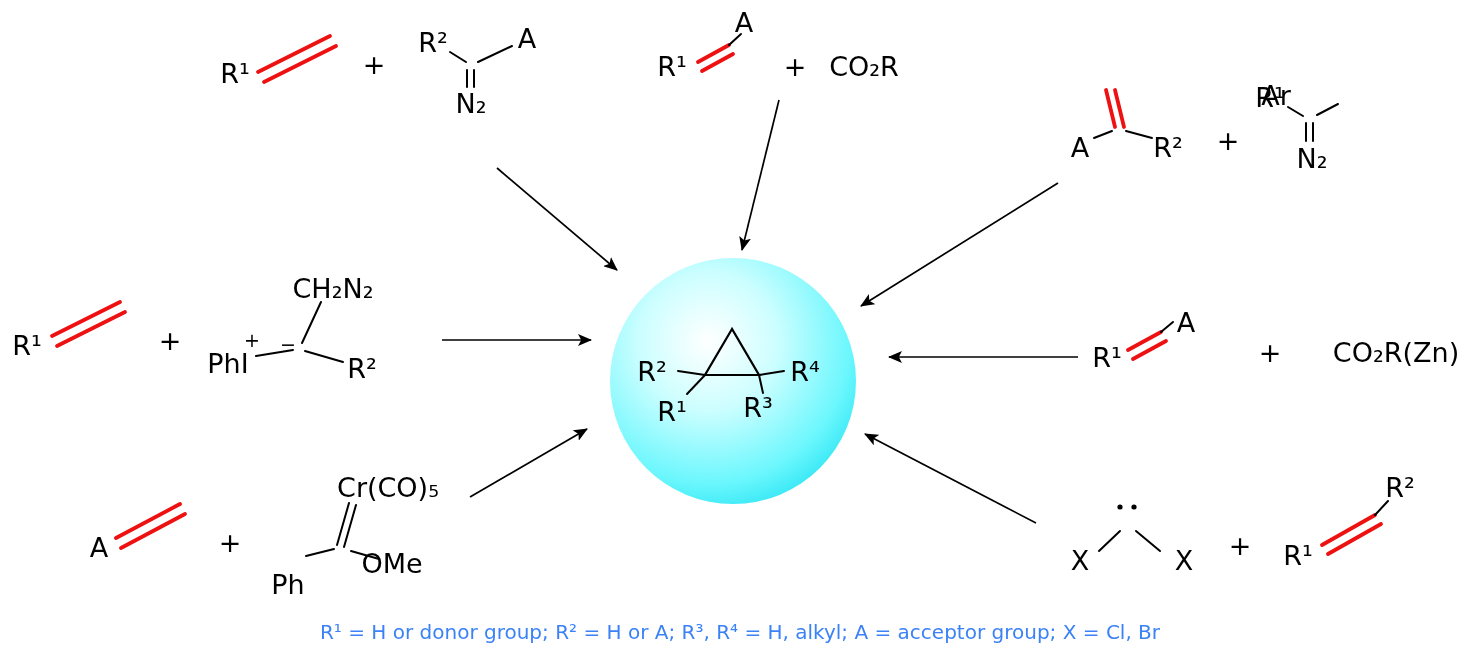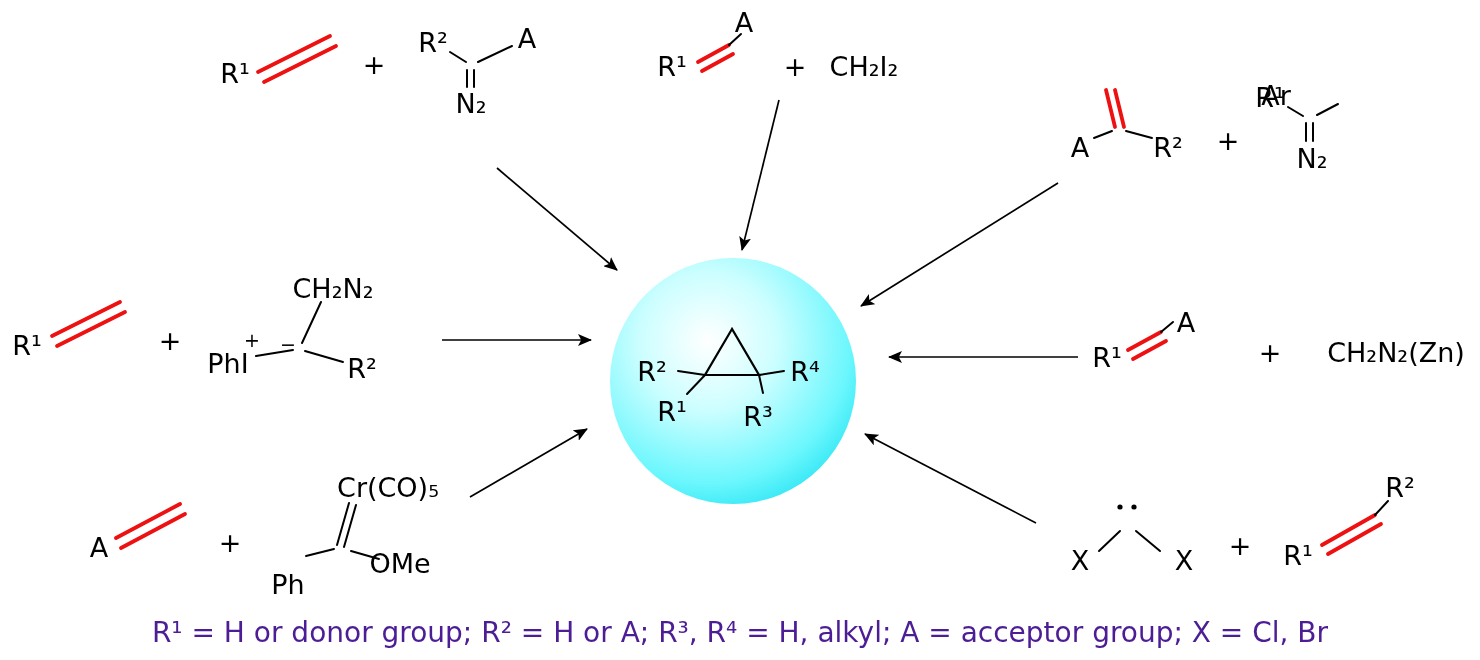--- a/index.html
+++ b/index.html
@@ -7,21 +7,21 @@
     position:relative;width:1480px;height:660px;background:#ffffff;
     font-family:"DejaVu Sans","Liberation Sans",sans-serif;color:#000;overflow:hidden;
   }
   .lbl{
     position:absolute;transform:translate(-50%,-50%);
     font-size:27px;line-height:1;white-space:nowrap;color:#000;
   }
   .small{font-size:19px;}
   .caption{
     position:absolute;left:740px;top:632px;transform:translate(-50%,-50%);
-    font-size:28px;white-space:nowrap;color:#4c1d95;
+    font-size:20px;white-space:nowrap;color:#3b82f6;
   }
   svg{position:absolute;left:0;top:0;}
   .rb{stroke:#ee1111;stroke-width:3.8;stroke-linecap:round;}
   .kb{stroke:#000;stroke-width:2;stroke-linecap:round;}
   .arrow{stroke:#000;stroke-width:1.7;fill:none;}
   .ring{stroke:#000;stroke-width:2.2;fill:none;}
   .dot{fill:#000;}
 </style>
 </head>
 <body>
@@ -123,54 +123,54 @@
 
   <div class="lbl" style="left:235px;top:73px">R¹</div>
   <div class="lbl" style="left:374px;top:64px">+</div>
   <div class="lbl" style="left:433px;top:42px">R²</div>
   <div class="lbl" style="left:527px;top:38px">A</div>
   <div class="lbl" style="left:471px;top:103px">N₂</div>
 
   <div class="lbl" style="left:744px;top:22px">A</div>
   <div class="lbl" style="left:672px;top:66px">R¹</div>
   <div class="lbl" style="left:795px;top:66px">+</div>
-  <div class="lbl" style="left:864px;top:66px">CH₂I₂</div>
+  <div class="lbl" style="left:864px;top:66px">CO₂R</div>
 
   <div class="lbl" style="left:1080px;top:147px">A</div>
   <div class="lbl" style="left:1168px;top:147px">R²</div>
   <div class="lbl" style="left:1228px;top:140px">+</div>
   <div class="lbl" style="left:1270px;top:97px">R¹</div>
   <div class="lbl" style="left:1276px;top:95px">Ar</div>
   <div class="lbl" style="left:1312px;top:158px">N₂</div>
 
   <div class="lbl" style="left:27px;top:345px">R¹</div>
   <div class="lbl" style="left:170px;top:340px">+</div>
   <div class="lbl" style="left:333px;top:288px">CH₂N₂</div>
   <div class="lbl" style="left:228px;top:363px">PhI</div>
   <div class="lbl small" style="left:252px;top:340px">+</div>
   <div class="lbl small" style="left:288px;top:344px">−</div>
   <div class="lbl" style="left:362px;top:368px">R²</div>
 
   <div class="lbl" style="left:1107px;top:357px">R¹</div>
   <div class="lbl" style="left:1186px;top:322px">A</div>
   <div class="lbl" style="left:1270px;top:352px">+</div>
-  <div class="lbl" style="left:1396px;top:352px">CH₂N₂(Zn)</div>
+  <div class="lbl" style="left:1396px;top:352px">CO₂R(Zn)</div>
 
   <div class="lbl" style="left:99px;top:547px">A</div>
   <div class="lbl" style="left:230px;top:542px">+</div>
   <div class="lbl" style="left:388px;top:487px">Cr(CO)₅</div>
   <div class="lbl" style="left:288px;top:584px">Ph</div>
-  <div class="lbl" style="left:400px;top:563px">OMe</div>
+  <div class="lbl" style="left:392px;top:563px">OMe</div>
 
   <div class="lbl" style="left:1080px;top:560px">X</div>
   <div class="lbl" style="left:1184px;top:560px">X</div>
   <div class="lbl" style="left:1240px;top:545px">+</div>
   <div class="lbl" style="left:1298px;top:555px">R¹</div>
   <div class="lbl" style="left:1400px;top:487px">R²</div>
 
   <div class="lbl" style="left:652px;top:371px">R²</div>
   <div class="lbl" style="left:805px;top:371px">R⁴</div>
   <div class="lbl" style="left:672px;top:411px">R¹</div>
-  <div class="lbl" style="left:758px;top:416px">R³</div>
+  <div class="lbl" style="left:758px;top:407px">R³</div>
 
   <div class="caption">R¹ = H or donor group; R² = H or A;  R³, R⁴ = H, alkyl; A = acceptor group; X = Cl, Br</div>
 
 </div>
 
 </body></html>

